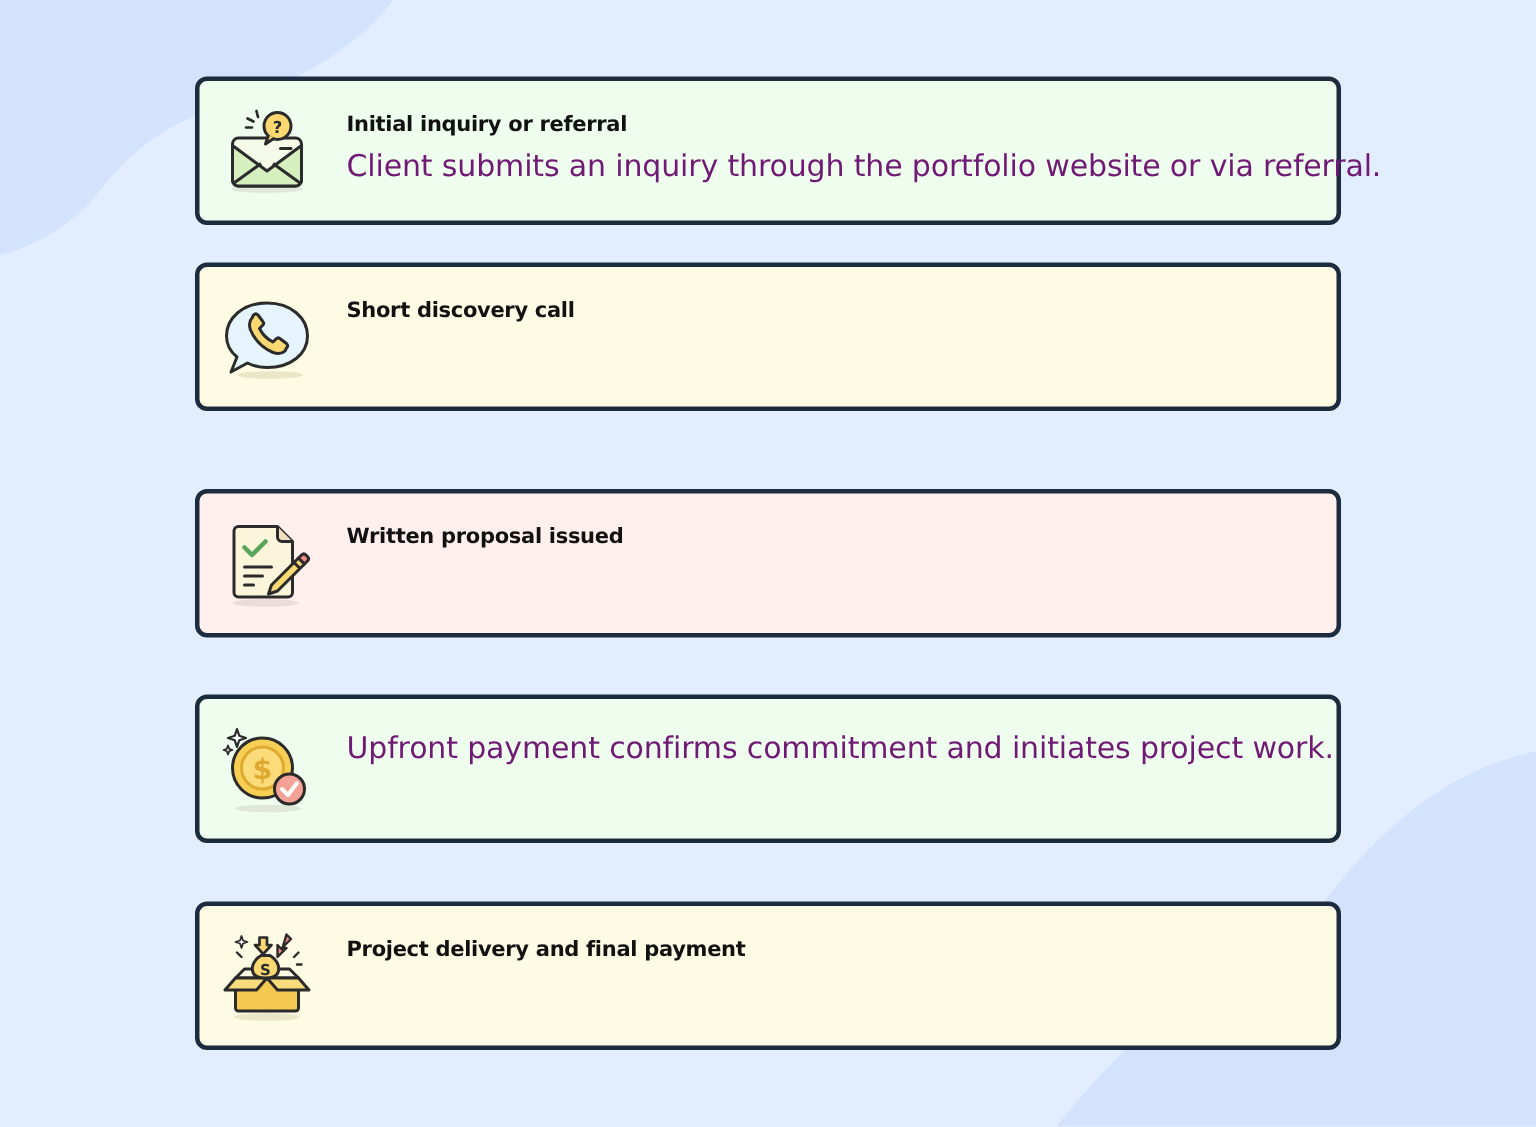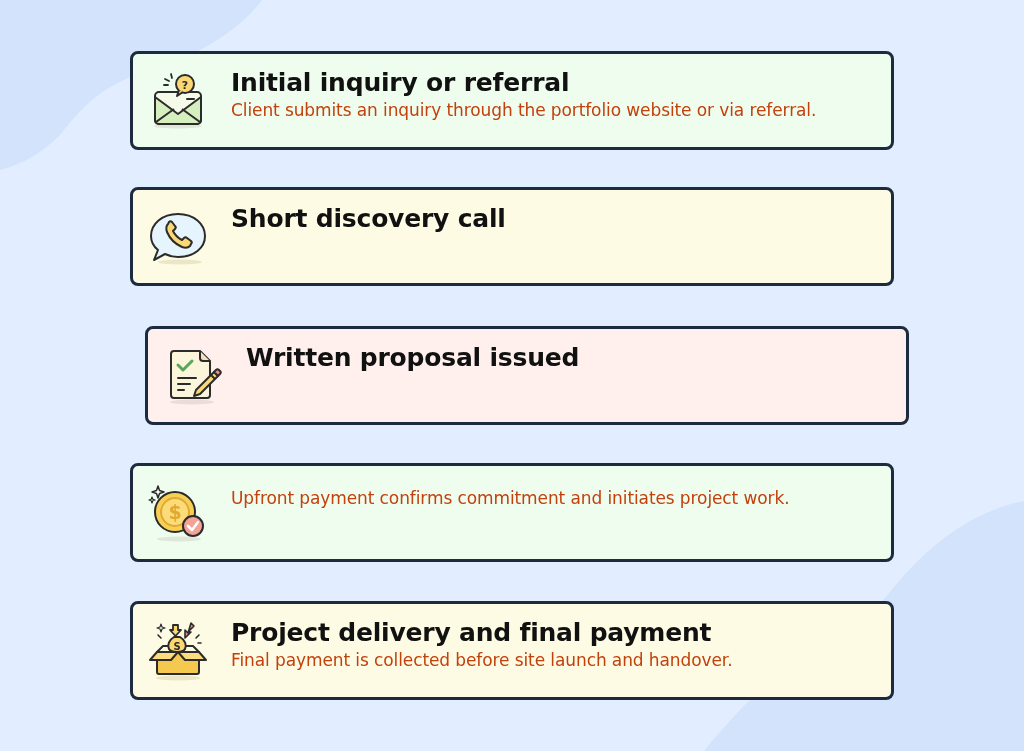--- a/index.html
+++ b/index.html
@@ -20,25 +20,25 @@
       border-radius: 8px;
       display: flex; align-items: center;
     }
     .card .icon {
       position: absolute; left: 14px; top: 50%;
       transform: translateY(-50%);
       width: 62px; height: 62px;
     }
     .card .text { position: absolute; left: 98px; top: 17px; right: 16px; }
     .card .title {
-      font-weight: bold; font-size: 25px; color: #111; letter-spacing: -0.2px;
+      font-weight: bold; font-size: 14px; color: #111; letter-spacing: -0.2px;
       line-height: 24px; white-space: nowrap;
     }
     .card .desc {
-      font-size: 17px; color: #c2410c; margin-top: 4px; line-height: 22px;
+      font-size: 20px; color: #701a75; margin-top: 4px; line-height: 22px;
       white-space: nowrap; letter-spacing: -0.1px;
     }
   </style>
 </head>
 <body>
 
 <svg class="bg-blob bg-blob-tl" width="270" height="175" viewBox="0 0 270 175">
   <path d="M0 0 H262 C240 30 200 55 150 70 C100 85 80 110 60 135 C40 155 20 165 0 170 Z" fill="#d3e3fc"></path>
 </svg>
 <svg class="bg-blob bg-blob-br" width="380" height="270" viewBox="0 0 380 270">
@@ -58,32 +58,32 @@
       <text x="38" y="18.5" font-size="11" font-weight="bold" text-anchor="middle" fill="#2b2b2b" font-family="DejaVu Sans, sans-serif">?</text>
       <path d="M40 29 H47" stroke="#2b2b2b" stroke-width="2" stroke-linecap="round"></path>
       <path d="M24 4 L25 8 M18 9 L22 11 M17 15 L21 15" stroke="#2b2b2b" stroke-width="1.8" stroke-linecap="round"></path>
     </svg>
     <div class="text">
       <div class="title">Initial inquiry or referral</div>
       <div class="desc">Client submits an inquiry through the portfolio website or via referral.</div>
     </div>
   </div>
 
-  <div class="card" style="top: 136px; background: rgb(254, 251, 228);">
+  <div class="card" style="top: 124px; background: rgb(254, 251, 228);">
     <svg class="icon" viewBox="0 0 62 62">
       <ellipse cx="33" cy="56" rx="22" ry="2.5" fill="#ece6c8"></ellipse>
       <path d="M31 8 C47 8 58 18 58 30 C58 42 47 51 31 51 C26 51 22 50 18 48 L7 54 L11 44 C6 40 4 35 4 30 C4 18 15 8 31 8 Z" fill="#e5f4fd" stroke="#2b2b2b" stroke-width="2" stroke-linejoin="round"></path>
       <path d="M21 18 C19 20 19 23 20 26 C23 33 28 38 35 41 C38 42 41 42 43 40 L44 38 C45 37 45 36 44 35 L40 32 C39 31 38 31 37 32 L35 34 C31 32 28 29 26 25 L28 23 C29 22 29 21 28 20 L25 16 C24 15 23 15 22 16 Z" fill="#fbd872" stroke="#2b2b2b" stroke-width="2" stroke-linejoin="round"></path>
     </svg>
     <div class="text">
       <div class="title">Short discovery call</div>
     </div>
   </div>
 
-  <div class="card" style="top: 275px; background: rgb(255, 240, 238); margin-left: 15px;">
+  <div class="card" style="top: 275px; background: rgb(255, 240, 238);">
     <svg class="icon" viewBox="0 0 62 62">
       <ellipse cx="30" cy="57" rx="22" ry="2.5" fill="#ecdcd8"></ellipse>
       <path d="M12 6 H38 L48 16 V50 a3 3 0 0 1 -3 3 H12 a3 3 0 0 1 -3 -3 V9 a3 3 0 0 1 3 -3 Z" fill="#fbf5dc" stroke="#2b2b2b" stroke-width="2" stroke-linejoin="round"></path>
       <path d="M38 6 V13 a3 3 0 0 0 3 3 H48" fill="#f4e0c0" stroke="#2b2b2b" stroke-width="2" stroke-linejoin="round"></path>
       <path d="M16 20 L21 25 L30 16" stroke="#5aa65a" stroke-width="3" fill="none" stroke-linecap="round" stroke-linejoin="round"></path>
       <path d="M16 33 H34 M16 39 H28 M16 45 H22" stroke="#2b2b2b" stroke-width="2" stroke-linecap="round"></path>
       <path d="M52 27 L56 31 L38 49 L32 51 L34 45 Z" fill="#fbd872" stroke="#2b2b2b" stroke-width="2" stroke-linejoin="round"></path>
       <path d="M49 30 L53 34" stroke="#2b2b2b" stroke-width="2"></path>
       <path d="M52 27 L56 31 L58 29 C59 28 59 27 58 26 L57 25 C56 24 55 24 54 25 Z" fill="#f28b82" stroke="#2b2b2b" stroke-width="2" stroke-linejoin="round"></path>
     </svg>
@@ -117,17 +117,16 @@
       <path d="M10 32 L16 26 H27 M52 32 L46 26 H38" fill="none" stroke="#2b2b2b" stroke-width="2" stroke-linejoin="round"></path>
       <path d="M27 17 C22 20 20 25 22 29 C24 33 36 33 38 29 C40 25 38 20 33 17 Z" fill="#fbd872" stroke="#2b2b2b" stroke-width="2" stroke-linejoin="round"></path>
       <text x="30" y="30" font-size="10" font-weight="bold" text-anchor="middle" fill="#2b2b2b" font-family="DejaVu Sans, sans-serif">S</text>
       <path d="M26 5 H31 V10 H34 L28.5 16 L23 10 H26 Z" fill="#fbd872" stroke="#2b2b2b" stroke-width="1.8" stroke-linejoin="round"></path>
       <path d="M44 3 L47 6 L41 12 L44 12 L38 18 V10 L41 13 Z" fill="#f28b82" stroke="#2b2b2b" stroke-width="1.6" stroke-linejoin="round"></path>
       <path d="M14 4 L15 7 L18 8 L15 9 L14 12 L13 9 L10 8 L13 7 Z" fill="#fff" stroke="#2b2b2b" stroke-width="1.2" stroke-linejoin="round"></path>
       <path d="M11 15 L14 18 M49 18 L52 15 M51 23 H54" stroke="#2b2b2b" stroke-width="1.6" stroke-linecap="round"></path>
     </svg>
     <div class="text">
       <div class="title">Project delivery and final payment</div>
-      <div class="desc">Final payment is collected before site launch and handover.</div>
     </div>
   </div>
 
 </div>
 
 </body></html>

